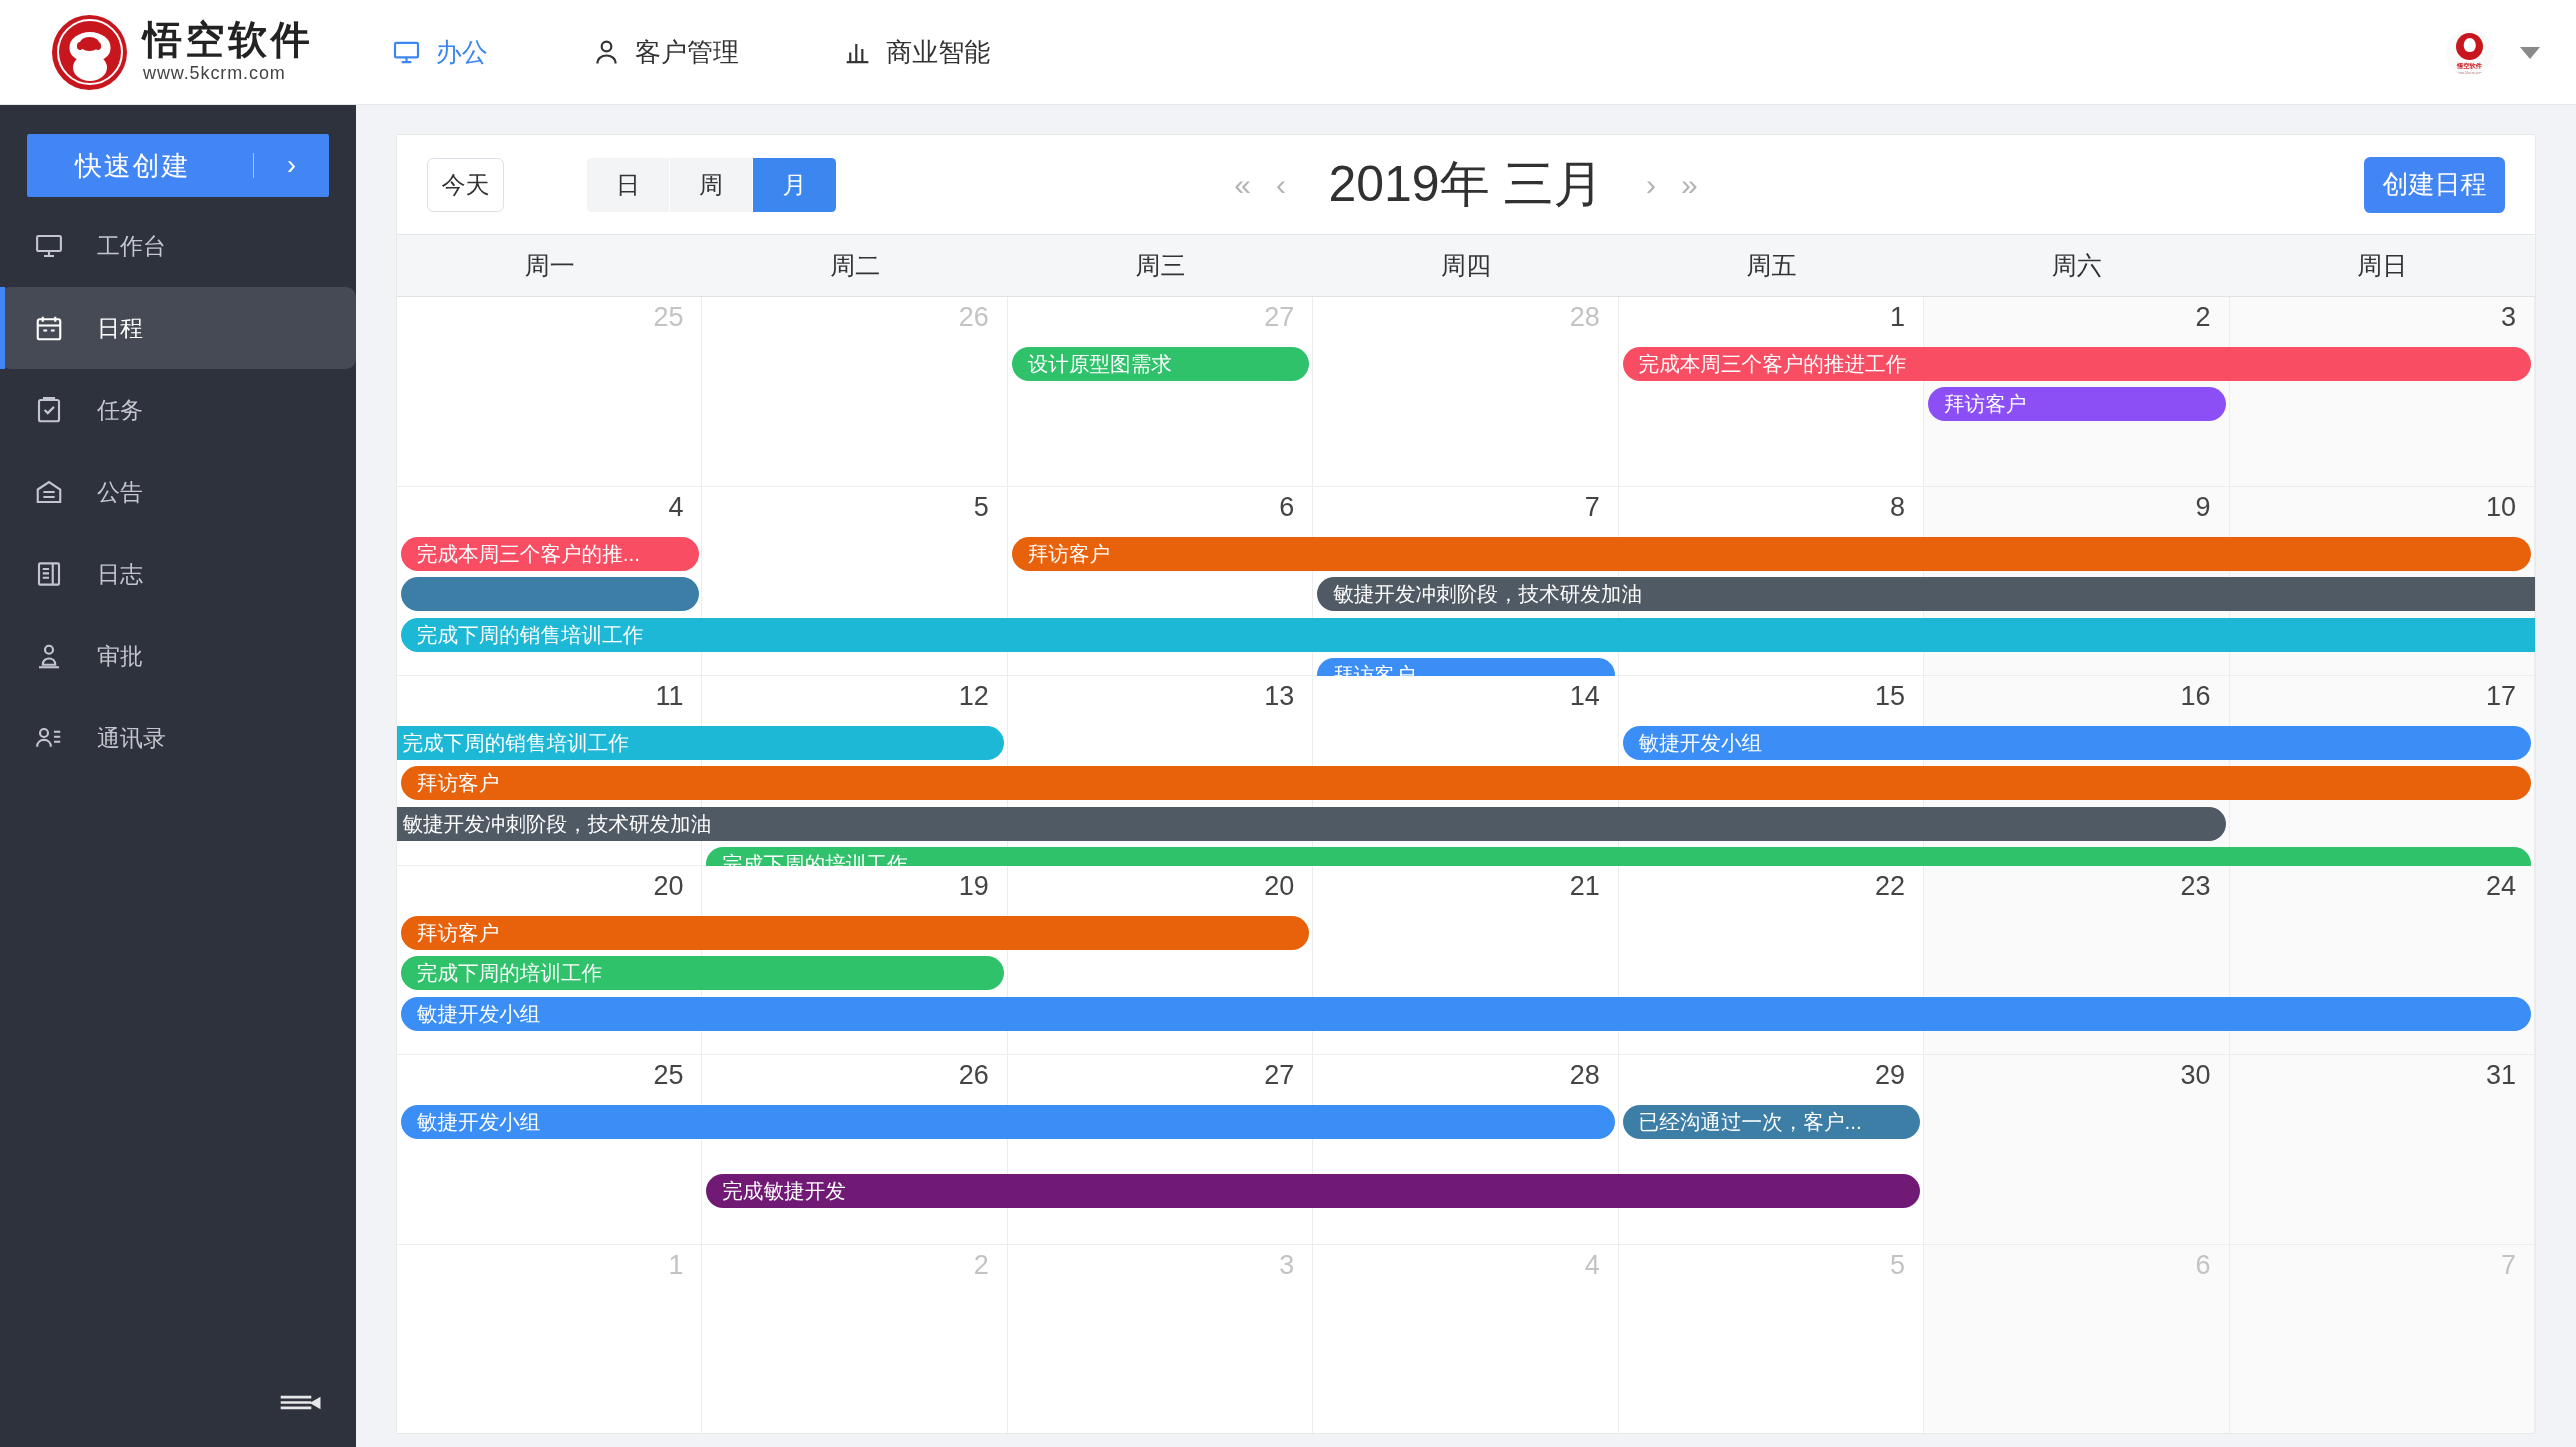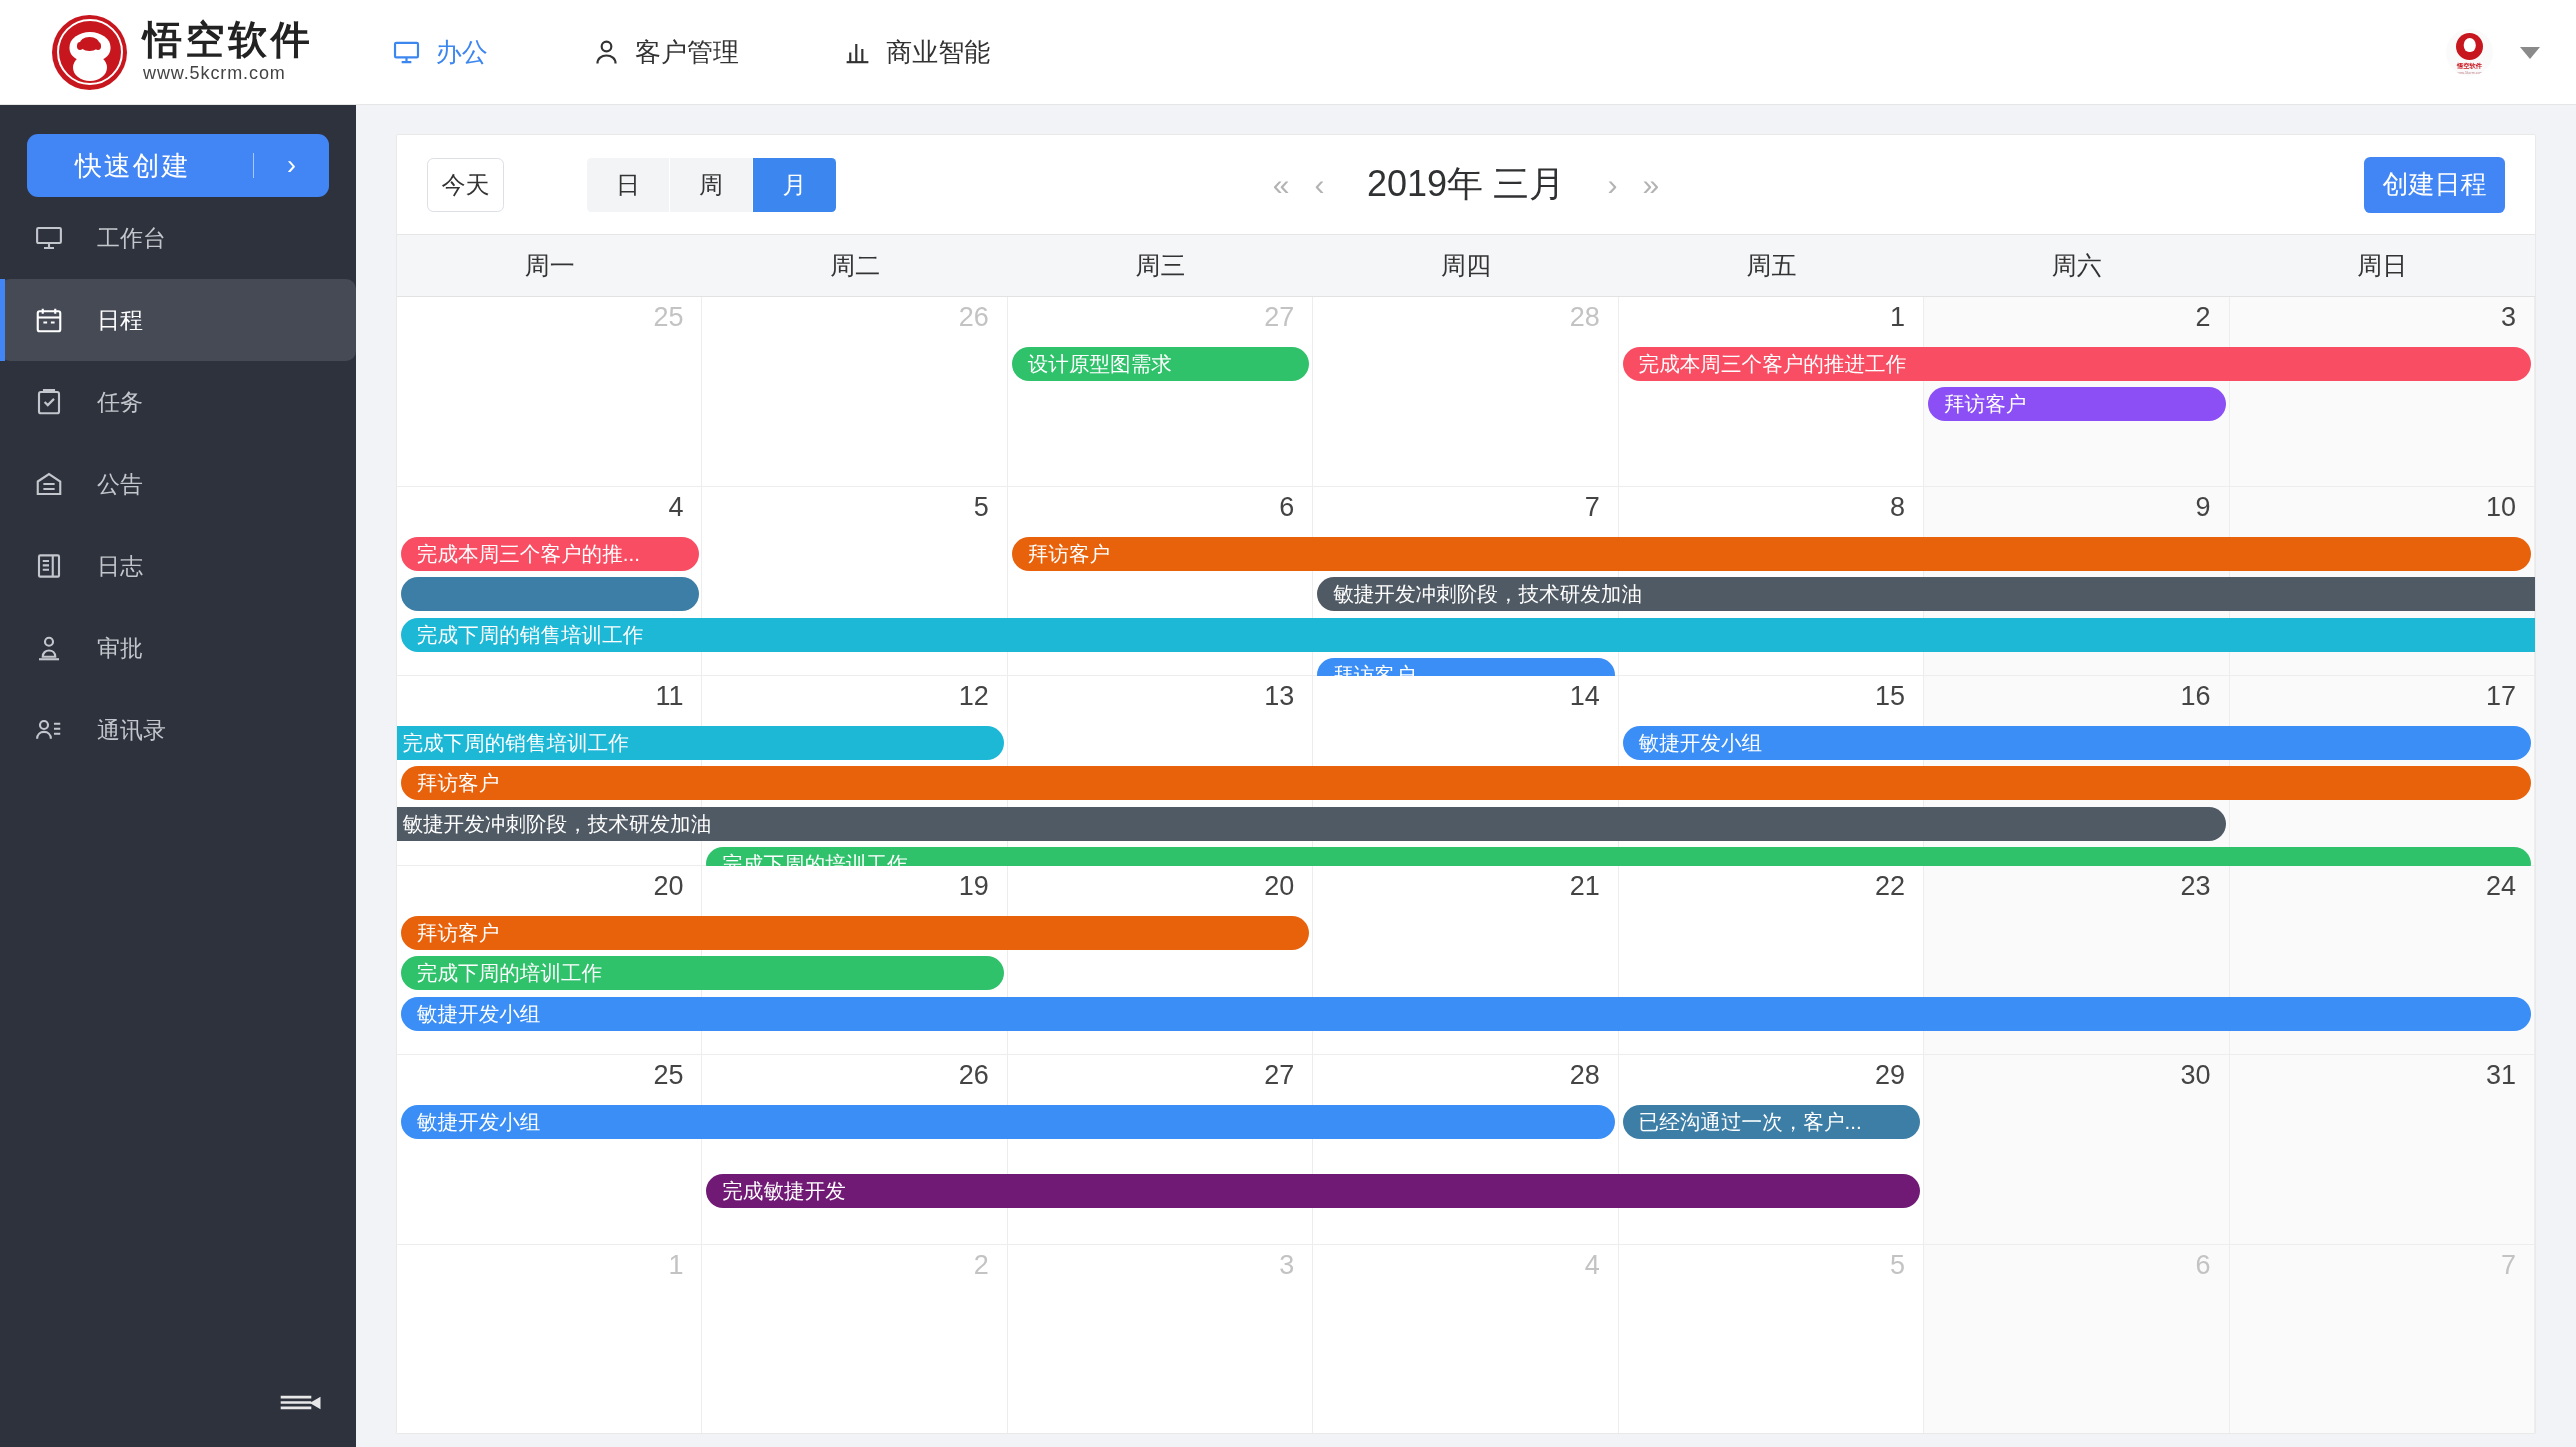--- a/index.html
+++ b/index.html
@@ -91,21 +91,21 @@
     border-left:10.7px solid transparent; border-right:10.7px solid transparent;
     border-top:12.5px solid #8a8a8a; cursor:pointer;
   }
 
   
   .sidebar {
     position:absolute; left:0; top:105px; width:356px; height:1343px;
     background:#2e323c;
   }
   .quick-create {
-    margin:29px auto 0; width:302px; height:63px; border-radius:11px;
+    margin:29px auto 8px; width:302px; height:63px; border-radius:2px;
     background:#4285f4; display:flex; align-items:center;
     color:#fff; font-size:27px; cursor:pointer;justify-content:flex-end;
   }
   .quick-create .qc-label { margin-left:48px; letter-spacing:1.8px; }
   .quick-create .qc-sep {
     margin-left:auto; width:0.9px; height:25px; background:rgba(255,255,255,.55);
   }
   .quick-create .qc-arrow {
     width:75px; text-align:center; font-size:27px; color:#fff;
   }
@@ -159,21 +159,21 @@
 
   .nav-center {
     position:absolute; left:50%; transform:translateX(-50%);
     display:flex; align-items:center;
   }
   .nav-arrow {
     color:#b3b3b3; font-size:30px; cursor:pointer; padding:0 12.5px;
     user-select:none; line-height:1;
   }
   .period-title {
-    font-size:36px; color:#303133; margin:0 30px; white-space:nowrap;
+    font-size:50px; color:#303133; margin:0 30px; white-space:nowrap;
   }
   .btn-create {
     margin-left:auto; width:141px; height:56px; border-radius:6.3px;
     background:#4285f4; color:#fff; font-size:26px; cursor:pointer;
     display:flex; align-items:center; justify-content:center;
   }
 
   
   .weekdays {
     display:flex; height:63px; background:#f5f6f8;

